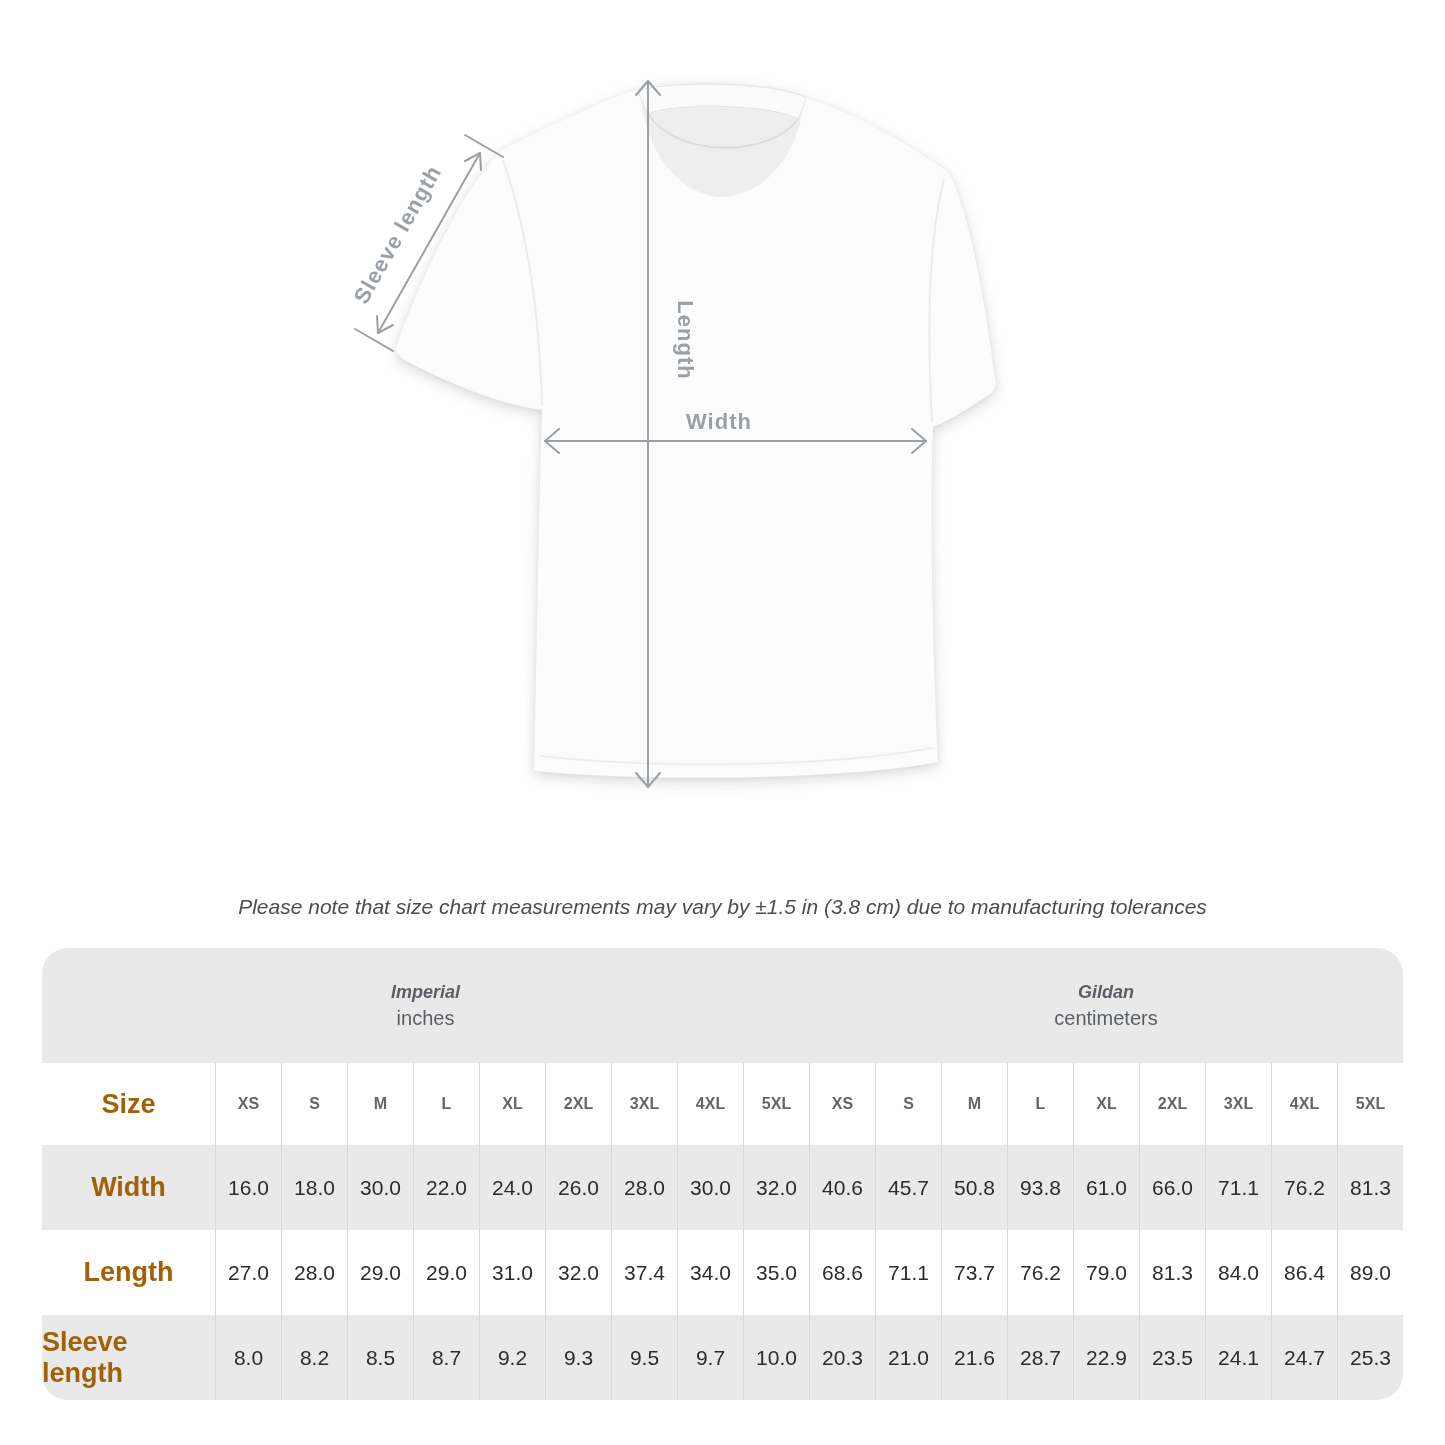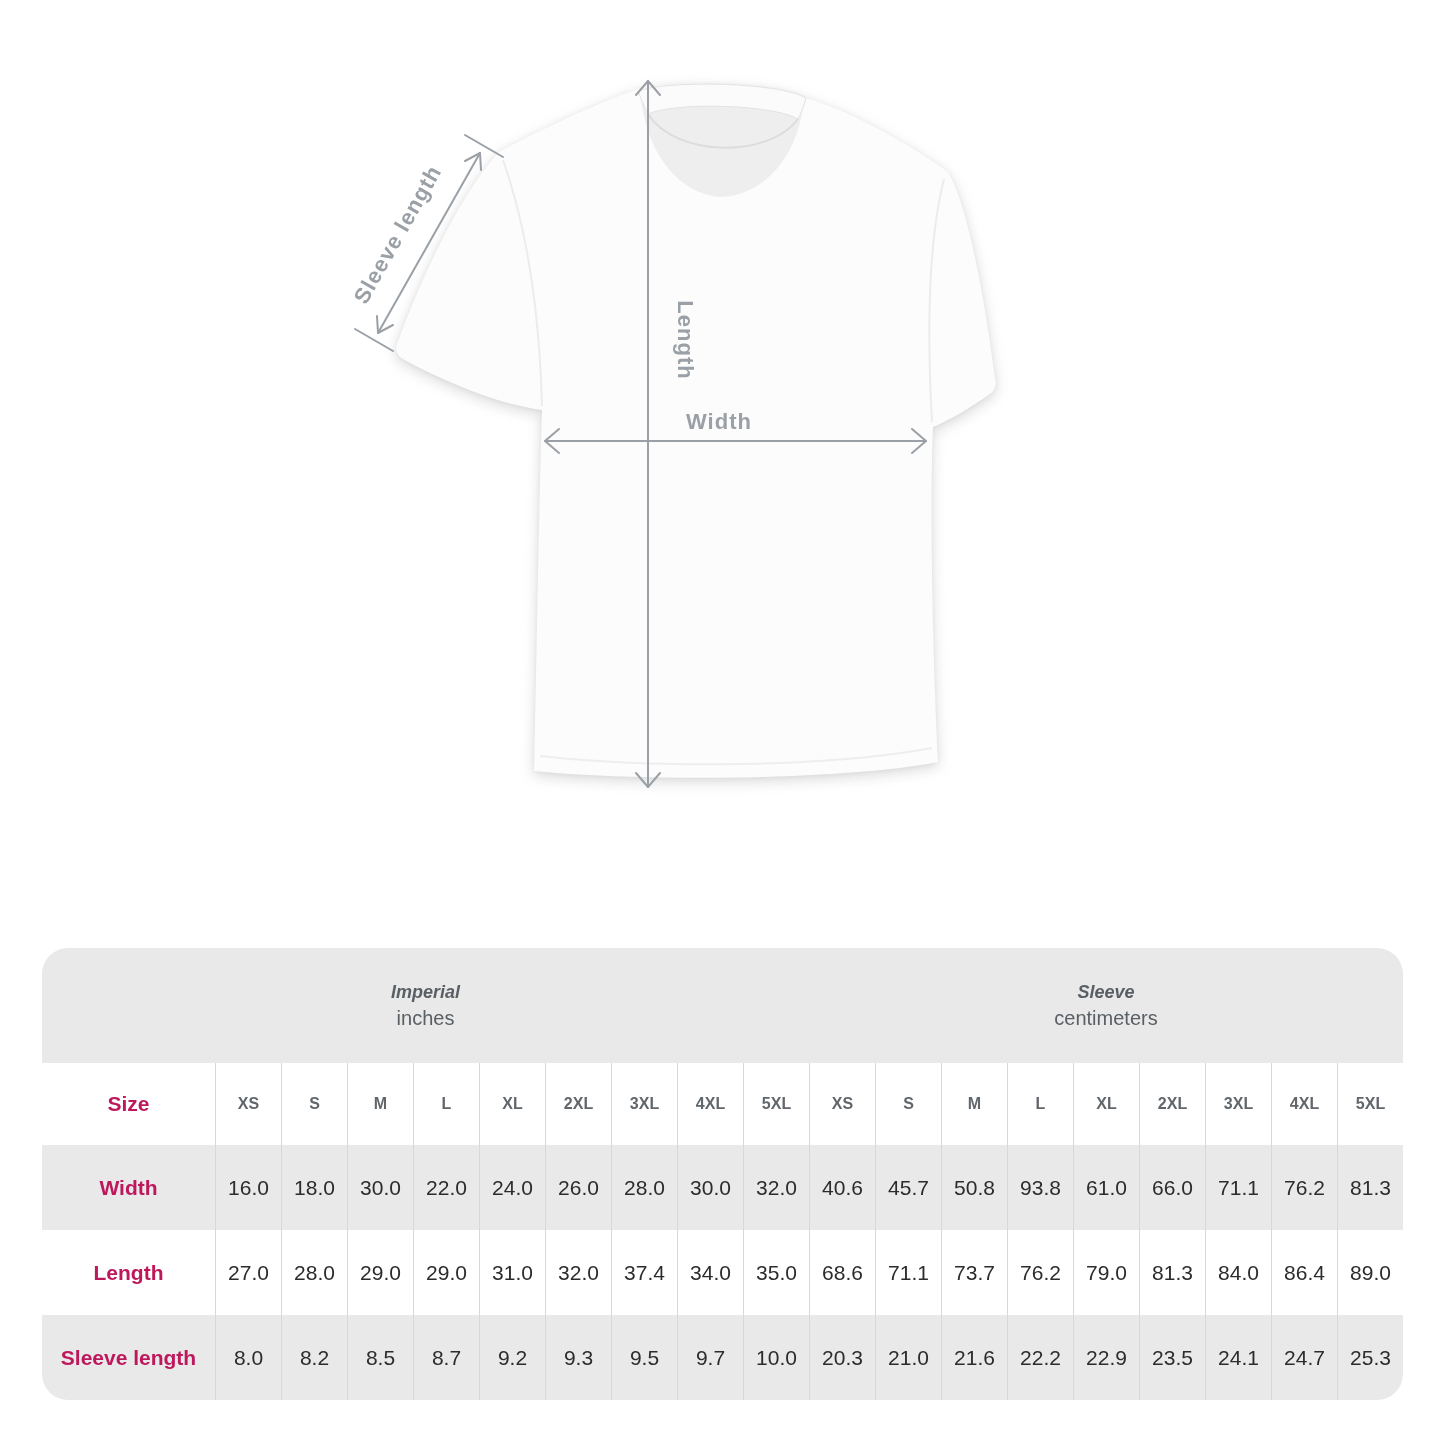--- a/index.html
+++ b/index.html
@@ -48,21 +48,21 @@
 
   .trow{display:grid;grid-template-columns:173px repeat(18,1fr);}
   .row-size{height:82px;background:#ffffff;}
   .row-gray{height:85px;background:#e9e9e9;}
   .row-white{height:85px;background:#ffffff;}
   .cell{
     display:flex;align-items:center;justify-content:center;
     font-size:21px;color:#2c2c2c;
   }
   .cell:not(:first-child){border-left:1px solid #d8d8d8;}
-  .label-cell{font-weight:bold;color:#be185d;font-size:21px;}
+  .label-cell{font-weight:bold;color:#a16207;font-size:27px;}
   .head-cell{font-weight:bold;color:#61666b;font-size:16px;}
 </style>
 </head>
 <body>
 
 <div class="canvas">
 
   <svg class="diagram-svg" width="1445" height="840" viewBox="0 0 1445 840">
 
     <g class="shirt-group">
@@ -106,29 +106,30 @@
     <g>
       <path class="dim" d="M 378 333 L 480 153"></path>
       <path class="dim" d="M 481 170 L 480 153 L 465 161"></path>
       <path class="dim" d="M 393 325 L 378 333 L 377 316"></path>
       <path class="dim" d="M 465 135 L 503 157"></path>
       <path class="dim" d="M 355 329 L 393 351"></path>
     </g>
     <text class="dim-label" transform="translate(404,238) rotate(-60.5)" text-anchor="middle">Sleeve length</text>
   </svg>
 
+  <div class="page-subtitle">Please note that size chart measurements may vary by ±1.5 in (3.8 cm) due to manufacturing tolerances</div>
 
   <div class="size-table">
     <div class="band">
       <div class="group">
         <div class="group-name">Imperial</div>
         <div class="group-unit">inches</div>
       </div>
       <div class="group">
-        <div class="group-name">Sleeve</div>
+        <div class="group-name">Gildan</div>
         <div class="group-unit">centimeters</div>
       </div>
     </div>
     <div class="trow row-size" id="size-row">
         <div class="cell label-cell">Size</div>
         <div class="cell head-cell">XS</div>
         <div class="cell head-cell">S</div>
         <div class="cell head-cell">M</div>
         <div class="cell head-cell">L</div>
         <div class="cell head-cell">XL</div>
@@ -196,21 +197,21 @@
           <div class="cell value-cell">8.5</div>
           <div class="cell value-cell">8.7</div>
           <div class="cell value-cell">9.2</div>
           <div class="cell value-cell">9.3</div>
           <div class="cell value-cell">9.5</div>
           <div class="cell value-cell">9.7</div>
           <div class="cell value-cell">10.0</div>
           <div class="cell value-cell">20.3</div>
           <div class="cell value-cell">21.0</div>
           <div class="cell value-cell">21.6</div>
-          <div class="cell value-cell">22.2</div>
+          <div class="cell value-cell">28.7</div>
           <div class="cell value-cell">22.9</div>
           <div class="cell value-cell">23.5</div>
           <div class="cell value-cell">24.1</div>
           <div class="cell value-cell">24.7</div>
           <div class="cell value-cell">25.3</div>
         </div>
       </div>
   </div>
 
 </div>

